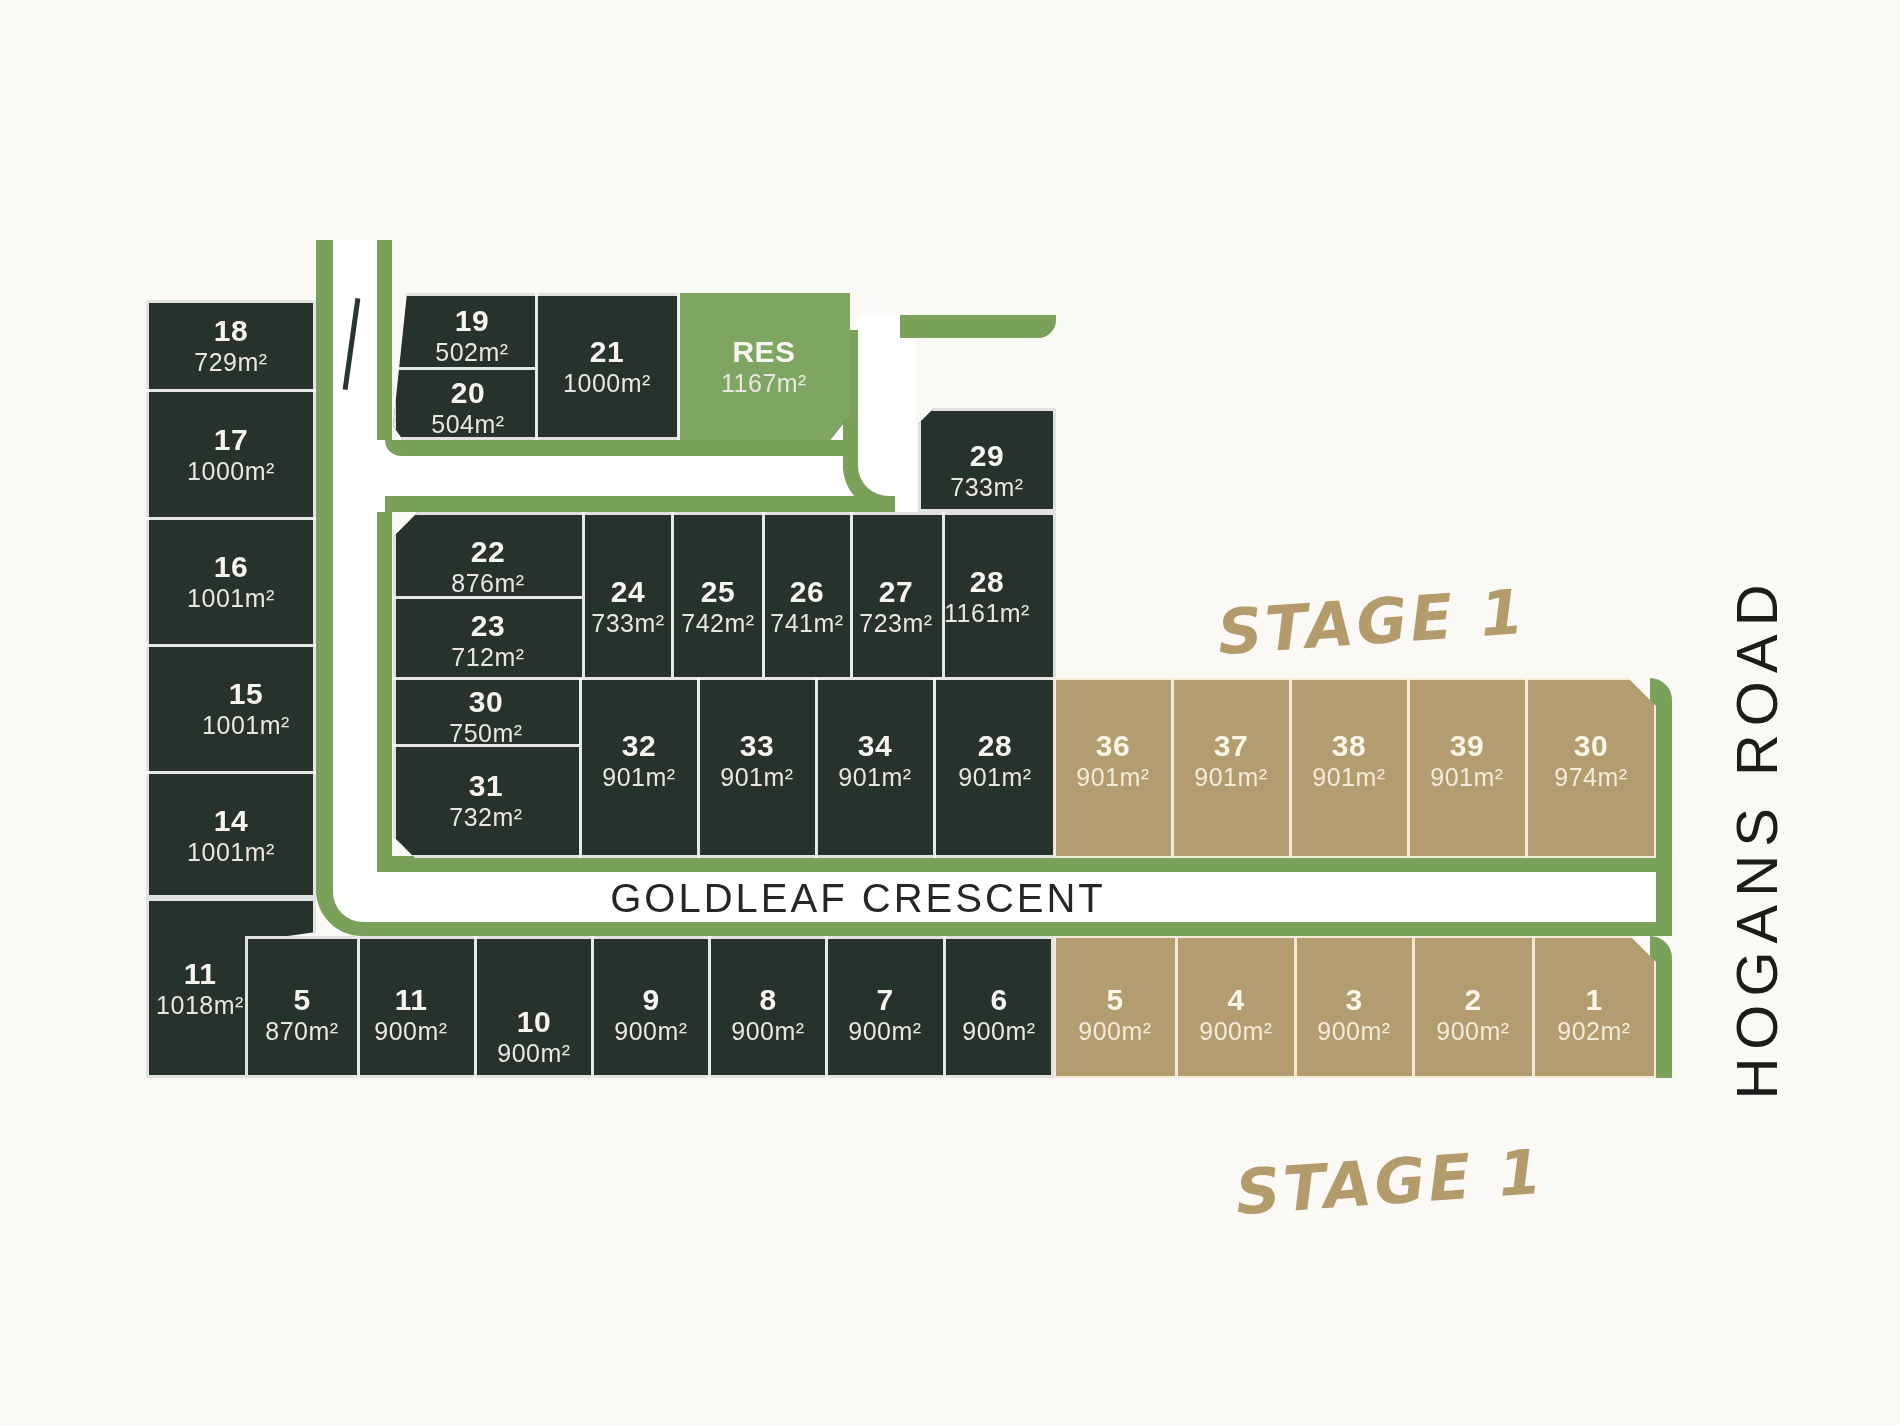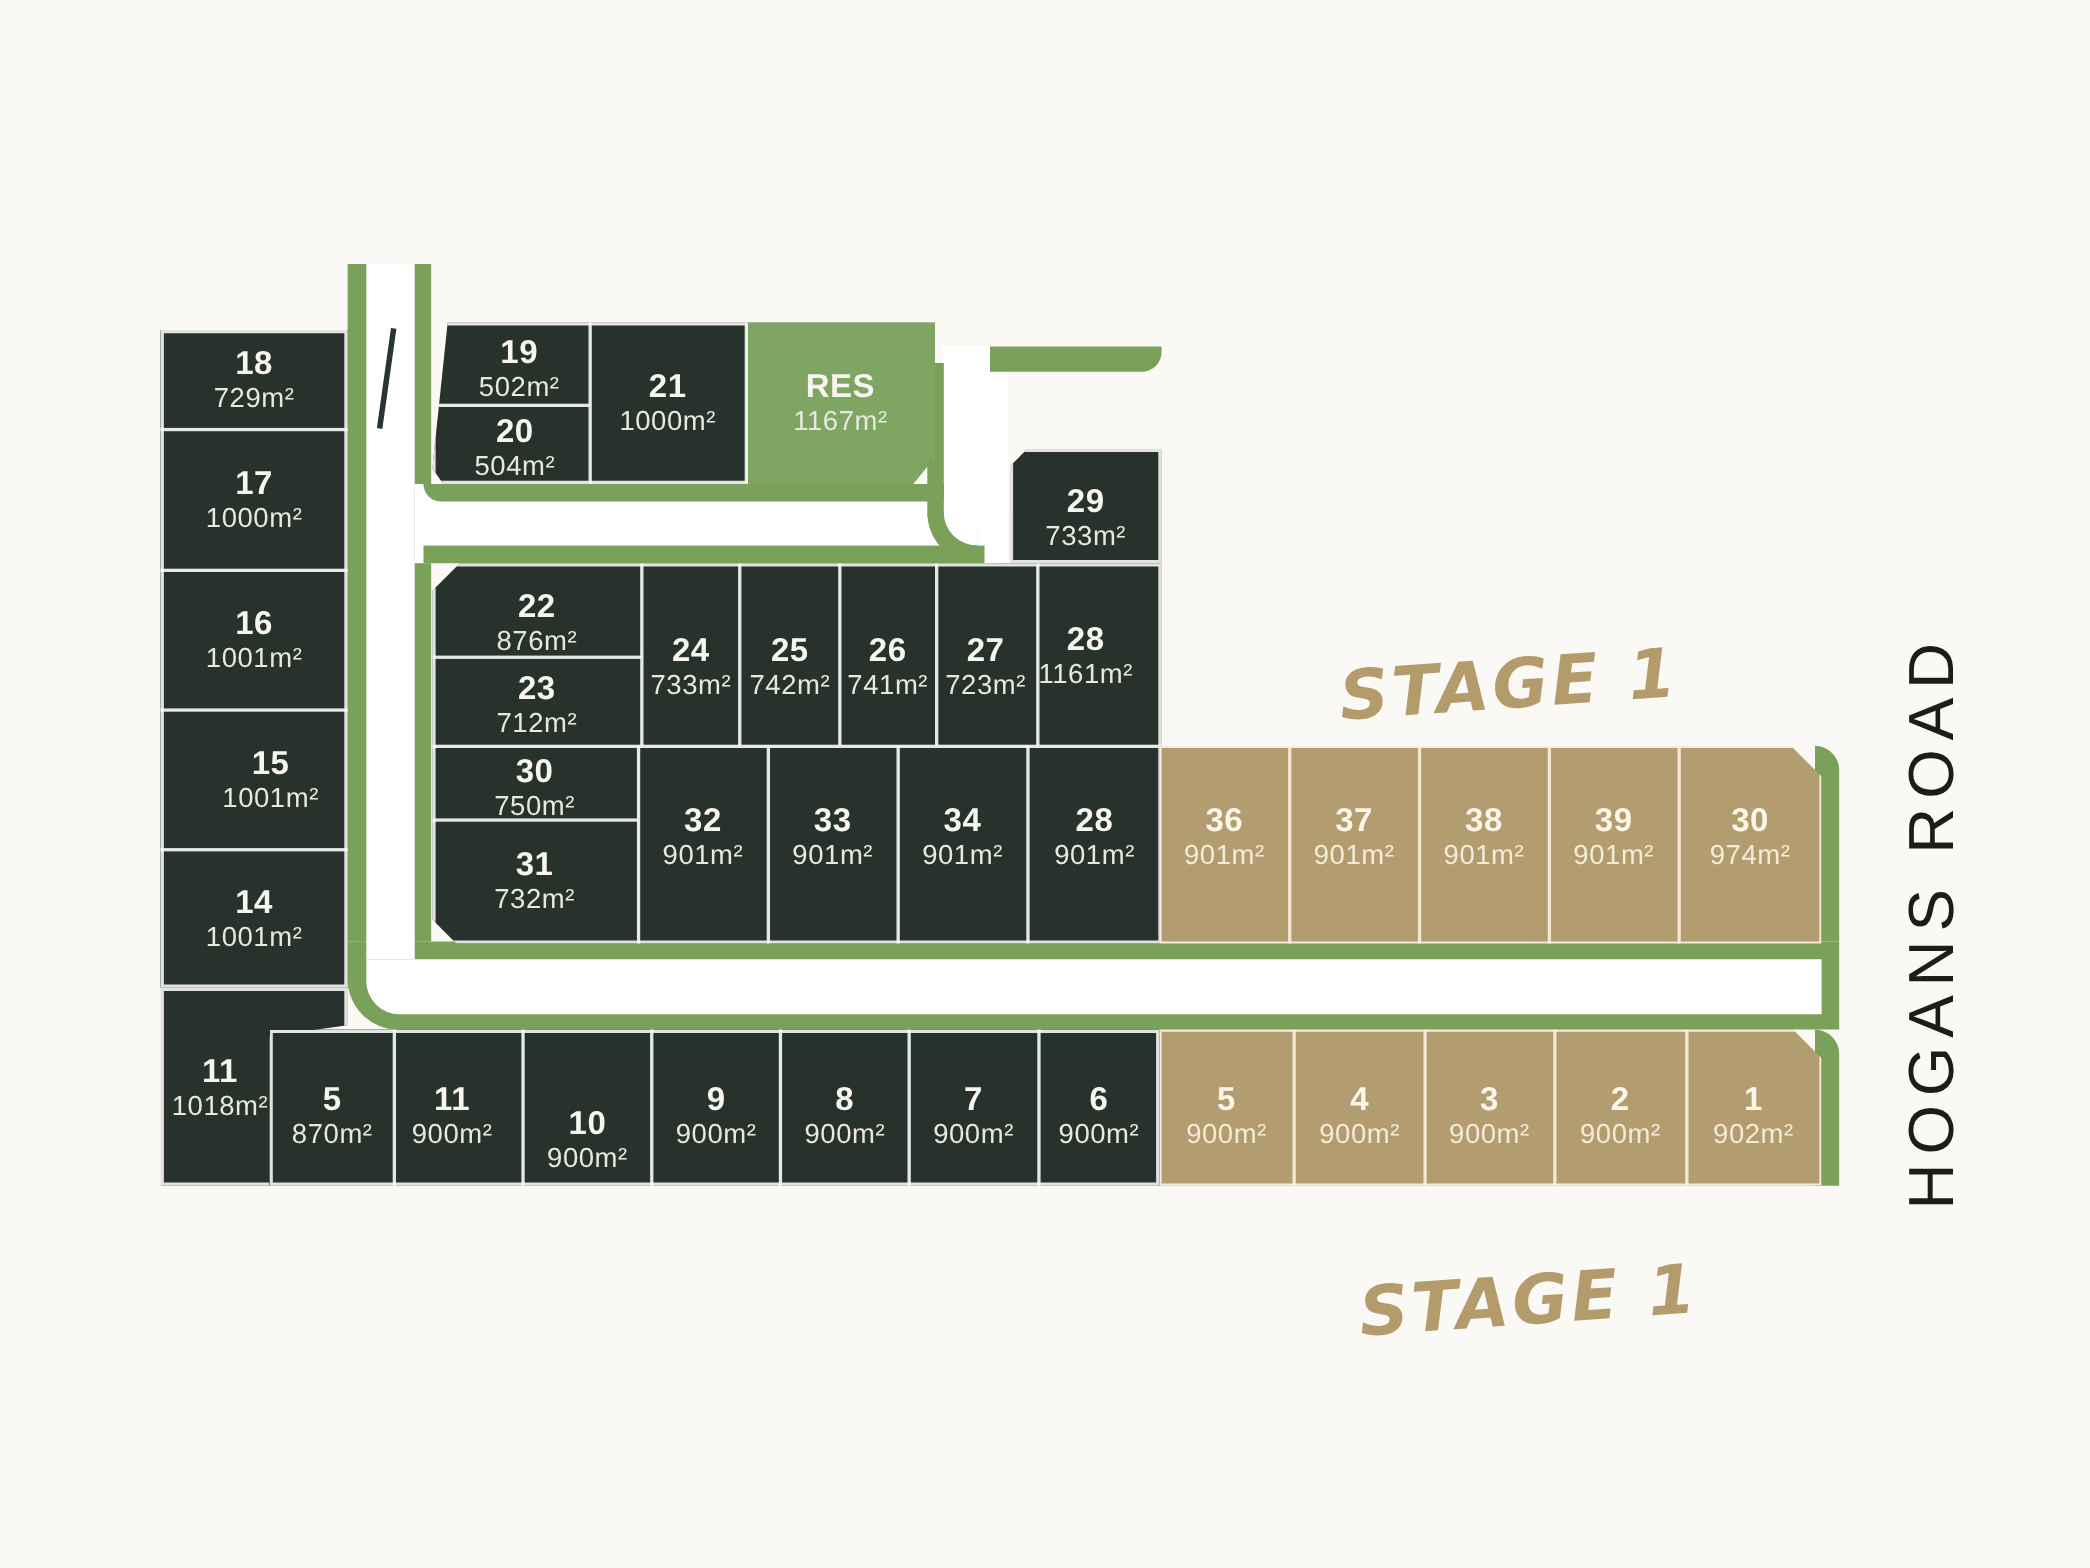--- a/index.html
+++ b/index.html
@@ -45,20 +45,21 @@
   <div class="abs green" style="left:843px;top:330px;width:15px;height:140px;"></div>
   <div class="curve" style="left:843px;top:466px;width:46px;height:46px;"></div>
   <div class="abs green" style="left:385px;top:496px;width:510px;height:16px;"></div>
   <div class="abs green" style="left:385px;top:440px;width:473px;height:16px;border-radius:0 0 0 18px;"></div>
 
   <div class="abs green" style="left:1650px;top:678px;width:22px;height:178px;border-radius:0 26px 0 0;"></div>
   <div class="abs green" style="left:1650px;top:936px;width:22px;height:142px;border-radius:0 26px 0 0;"></div>
 
   <div class="abs" style="left:349px;top:298px;width:5px;height:92px;background:#2a3530;transform:rotate(8deg);"></div>
 
+  <div class="street" style="left:858px;top:898px;">GOLDLEAF CRESCENT</div>
   <div class="vstreet" style="left:1756px;top:838px;">HOGANS ROAD</div>
   <div class="stage" style="left:1372px;top:622px;">STAGE 1</div>
   <div class="stage" style="left:1390px;top:1182px;">STAGE 1</div>
 
 <div class="blk dark" style="left: 146px; top: 300px; width: 170px; height: 598px;">
       <div class="line" style="left: 0px; top: 89px; width: 170px; height: 3px;"></div>
       <div class="line" style="left: 0px; top: 217px; width: 170px; height: 3px;"></div>
       <div class="line" style="left: 0px; top: 344px; width: 170px; height: 3px;"></div>
       <div class="line" style="left: 0px; top: 471px; width: 170px; height: 3px;"></div>
     </div>

